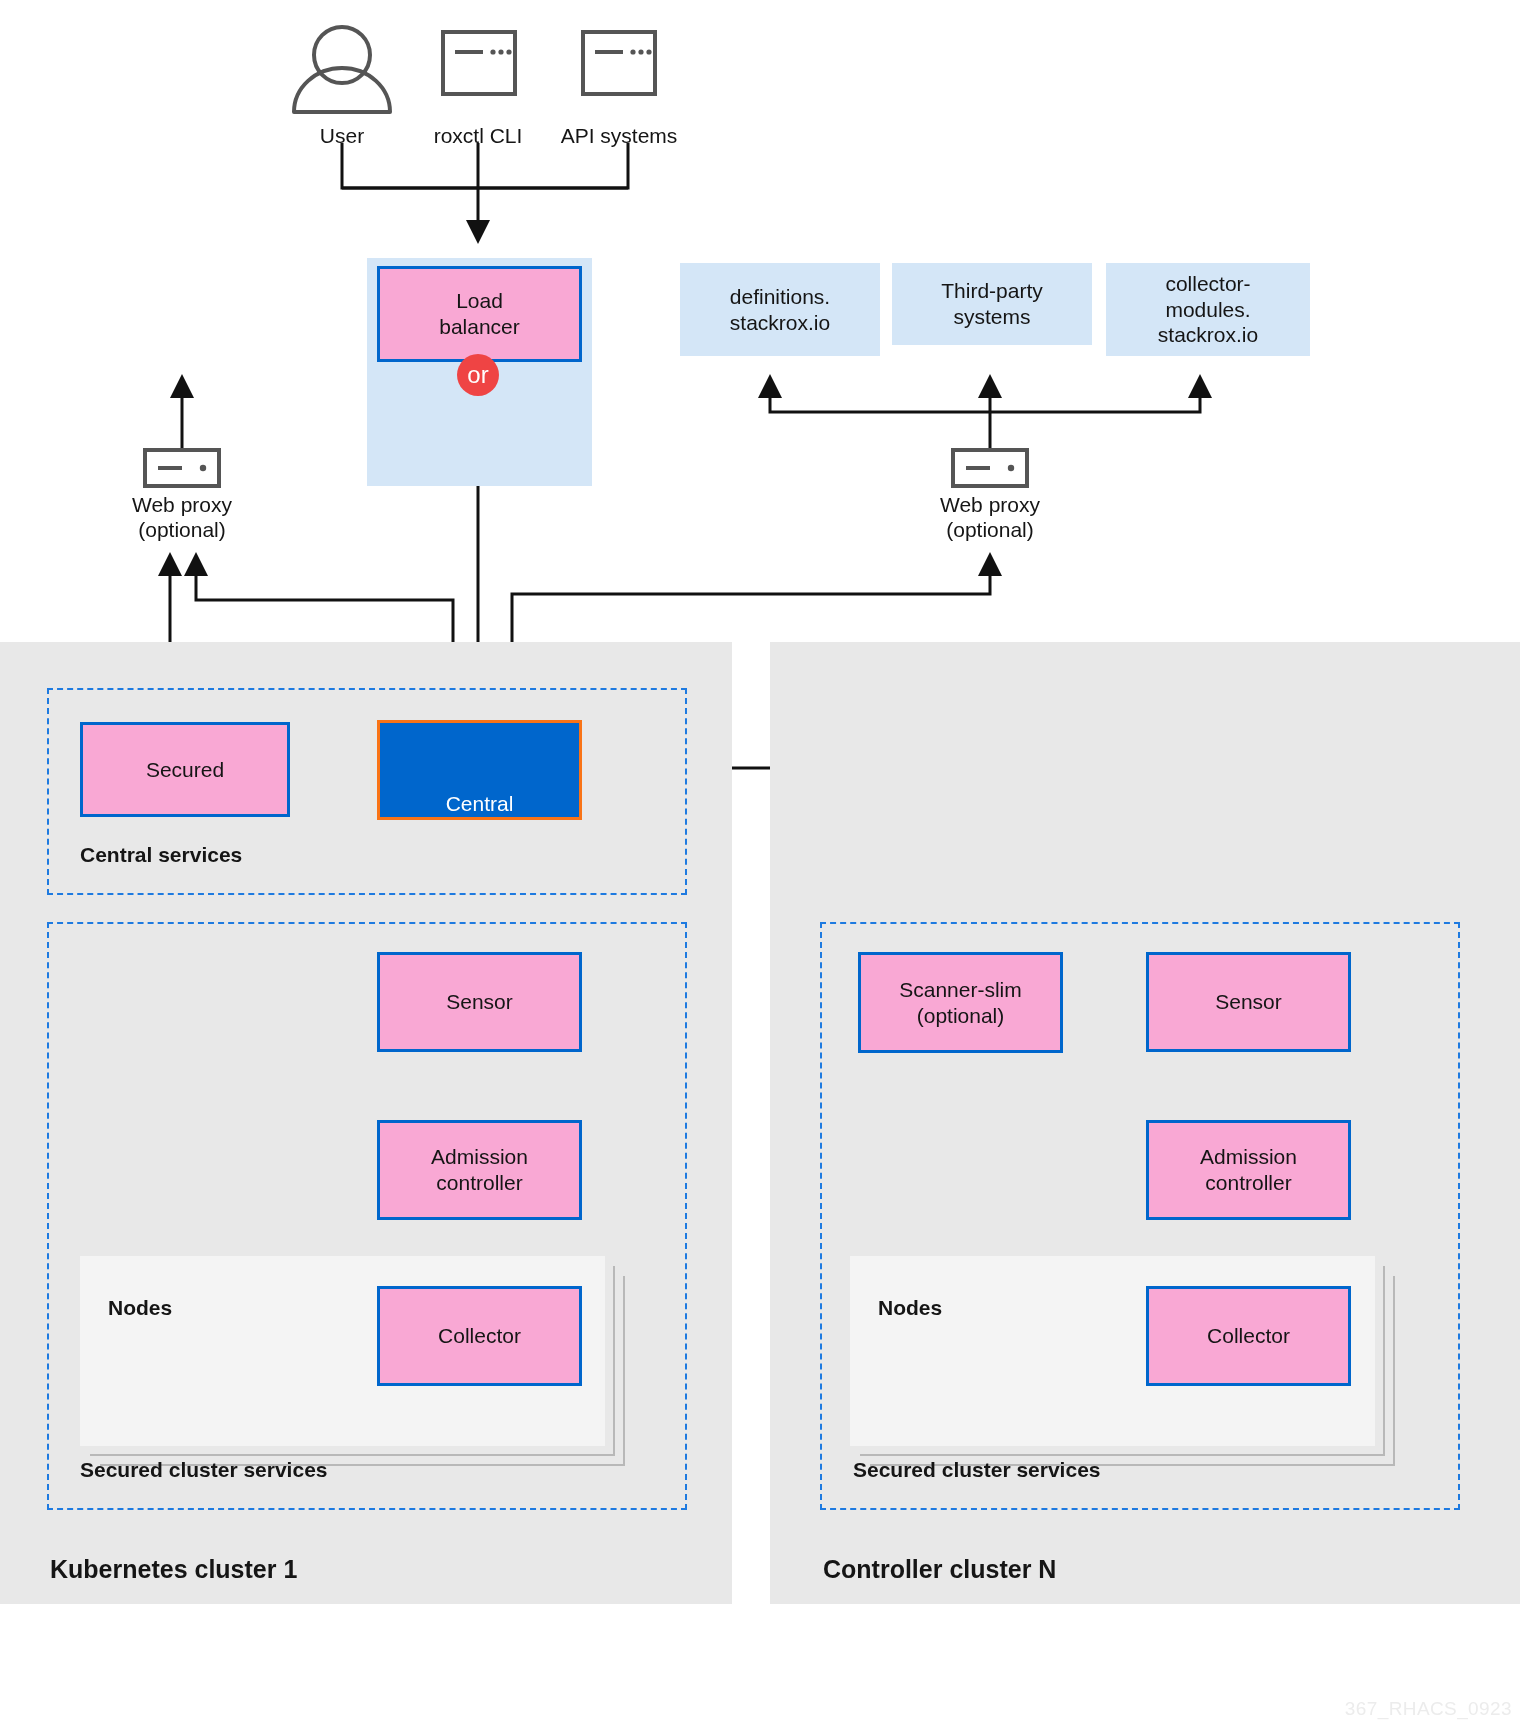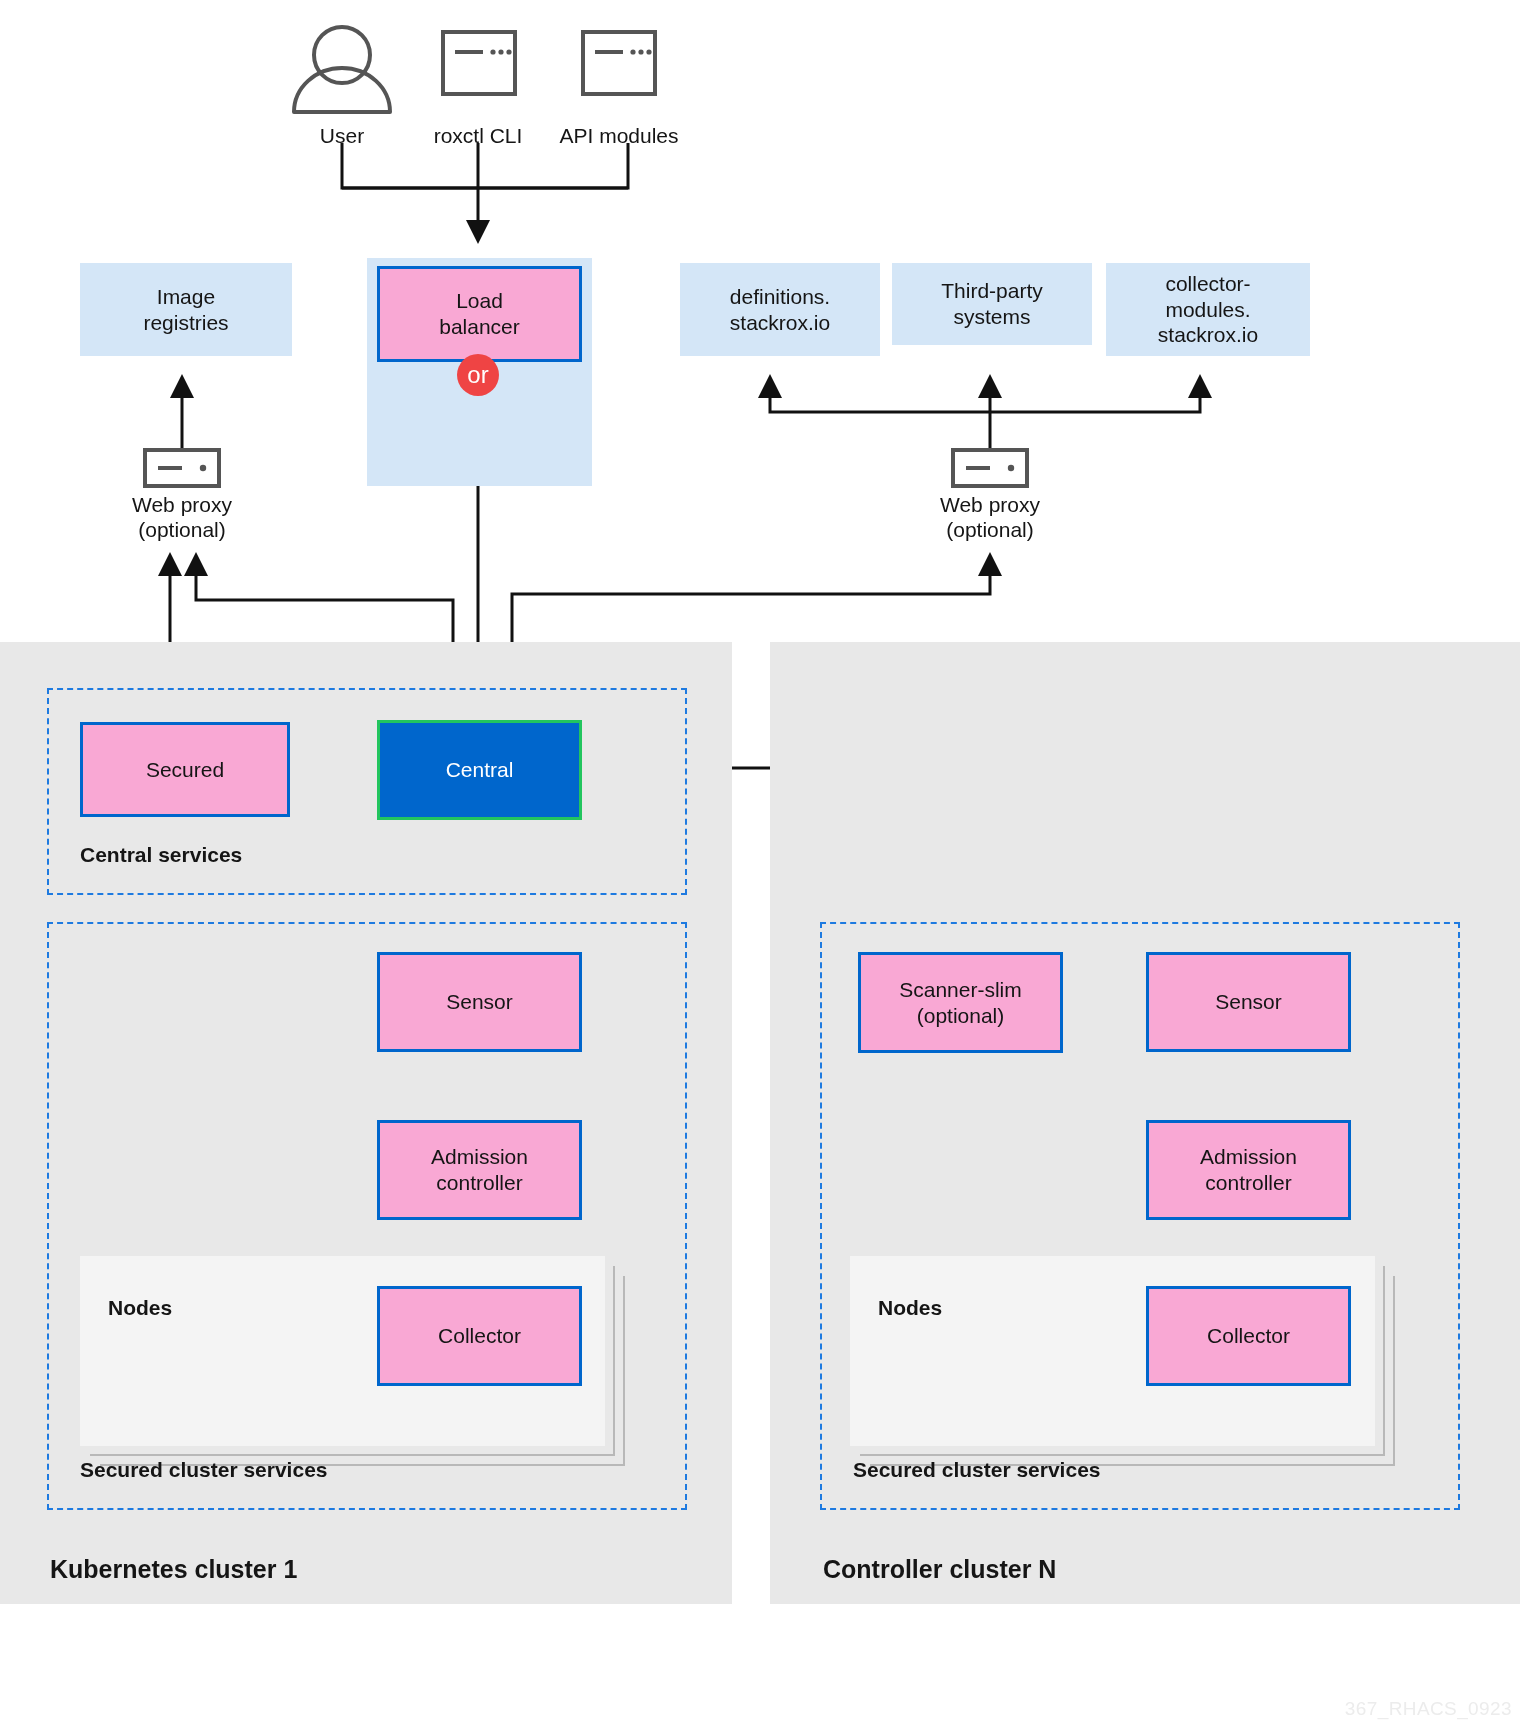--- a/index.html
+++ b/index.html
@@ -43,22 +43,23 @@
   }
   
   .boxed{
     background:#f9a8d4;
     border:3px solid #0066cc;
     color:#151515;
   }
   
   .filled{
     background:#0066cc;
-    border:3px solid #22c55e;
+    border:3px solid #f97316;
     color:#ffffff;
+    align-items:flex-end;
   }
 
   
   .lb-group{
     position:absolute;
     background:#d4e6f7;
     z-index:3;
   }
   .or-badge{
     position:absolute;
@@ -232,28 +233,22 @@
     </g>
     <g>
       <rect x="953" y="450" width="74" height="36" fill="#ffffff" stroke="#555555" stroke-width="4"></rect>
       <line x1="966" y1="468" x2="990" y2="468" stroke="#555555" stroke-width="4"></line>
       <circle cx="1011" cy="468" r="3.2" fill="#555555"></circle>
     </g>
   </svg>
 
   <div class="icon-caption" style="left:272px; top:124px; width:140px;">User</div>
   <div class="icon-caption" style="left:400px; top:124px; width:156px;">roxctl CLI</div>
-  <div class="icon-caption" style="left:545px; top:124px; width:148px;">API modules</div>
-
-  <div class="node tile" style="left:80px; top:263px; width:212px; height:93px;">
-    <span>
-      <span>Image</span>
-      <span>registries</span>
-    </span>
-  </div>
+  <div class="icon-caption" style="left:545px; top:124px; width:148px;">API systems</div>
+
 
   <div class="node tile" style="left:680px; top:263px; width:200px; height:93px;">
     <span>
       <span>definitions.</span>
       <span>stackrox.io</span>
     </span>
   </div>
 
   <div class="node tile" style="left:892px; top:263px; width:200px; height:82px;">
     <span>

